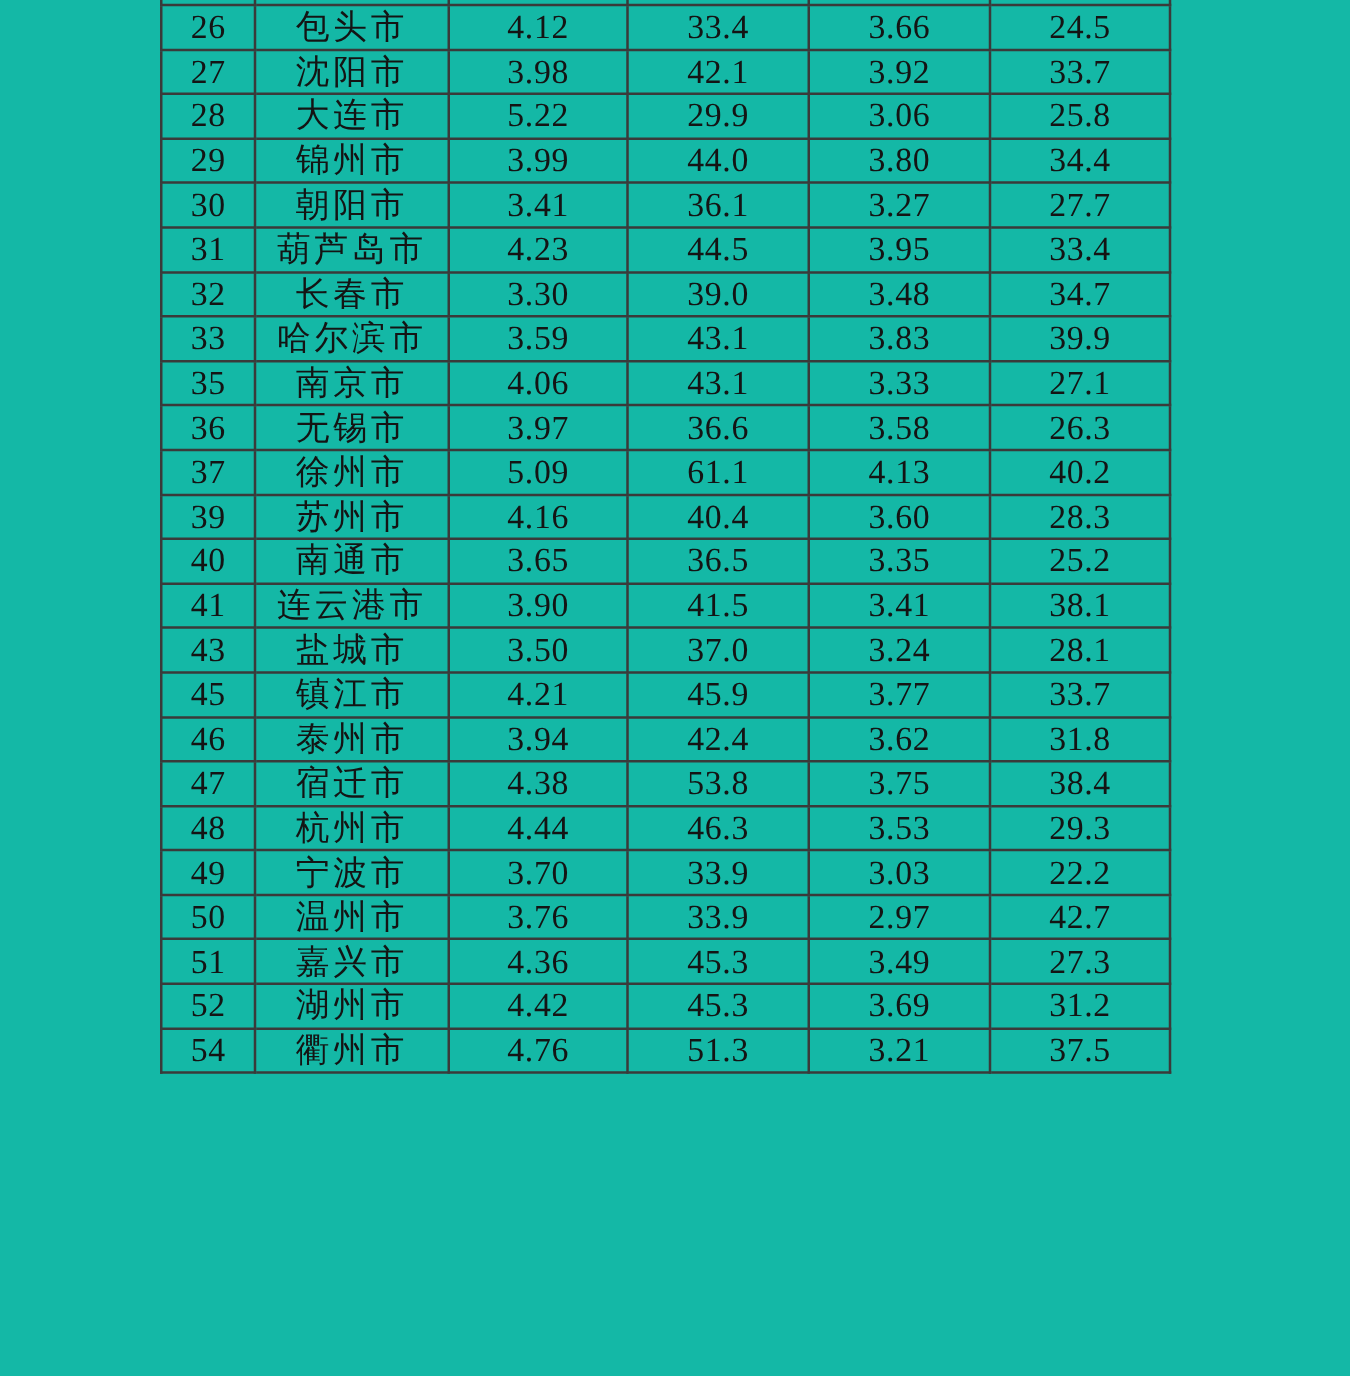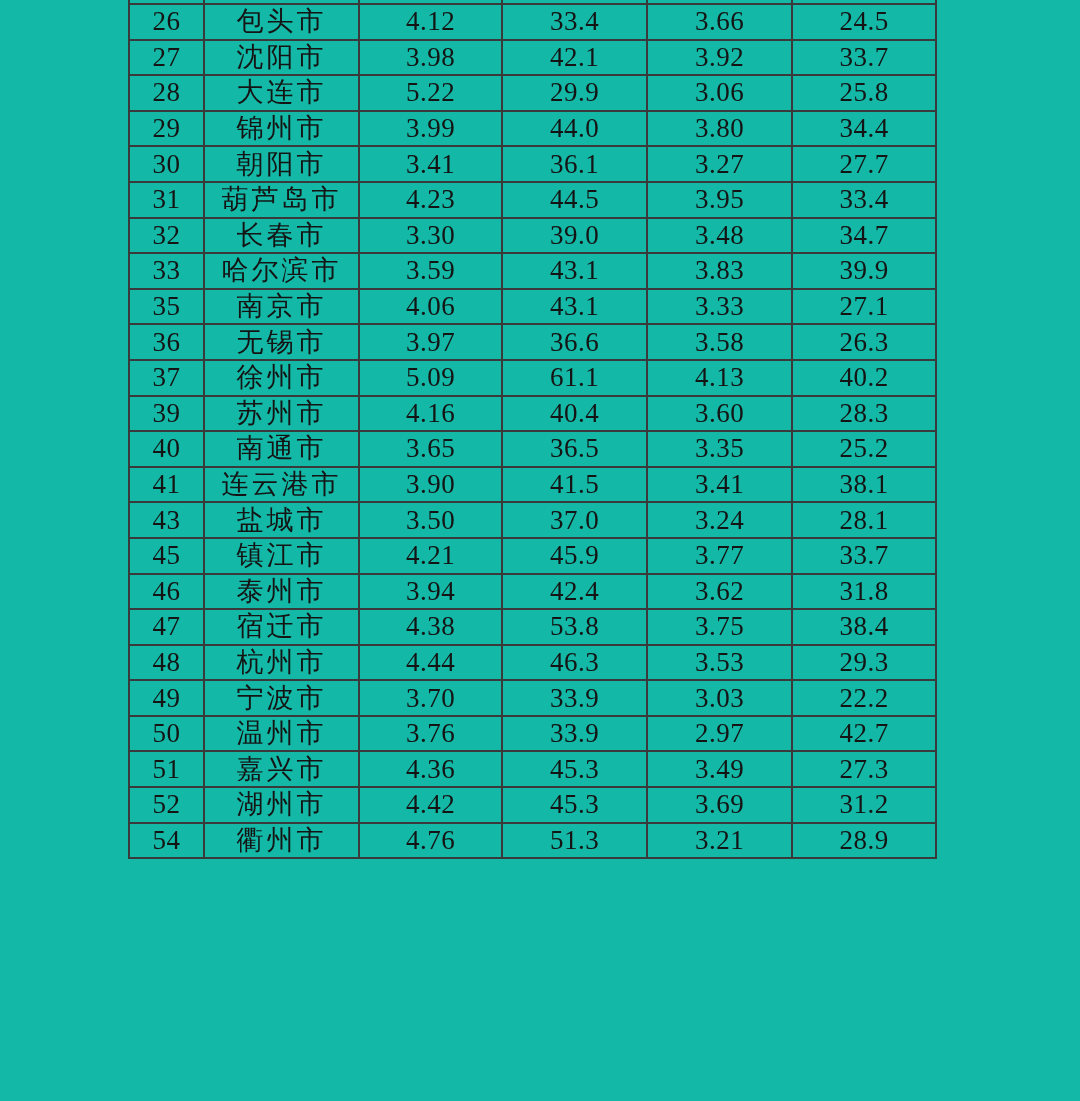--- a/index.html
+++ b/index.html
@@ -261,18 +261,18 @@
     <td class="c-val">45.3</td>
     <td class="c-val">3.69</td>
     <td class="c-val">31.2</td>
   </tr>
           <tr class="data-row">
     <td class="c-rank">54</td>
     <td class="c-city">衢州市</td>
     <td class="c-val">4.76</td>
     <td class="c-val">51.3</td>
     <td class="c-val">3.21</td>
-    <td class="c-val">28.9</td>
+    <td class="c-val">37.5</td>
   </tr>
         </tbody>
     </table>
   </div>
 </div>
 
 </body></html>

